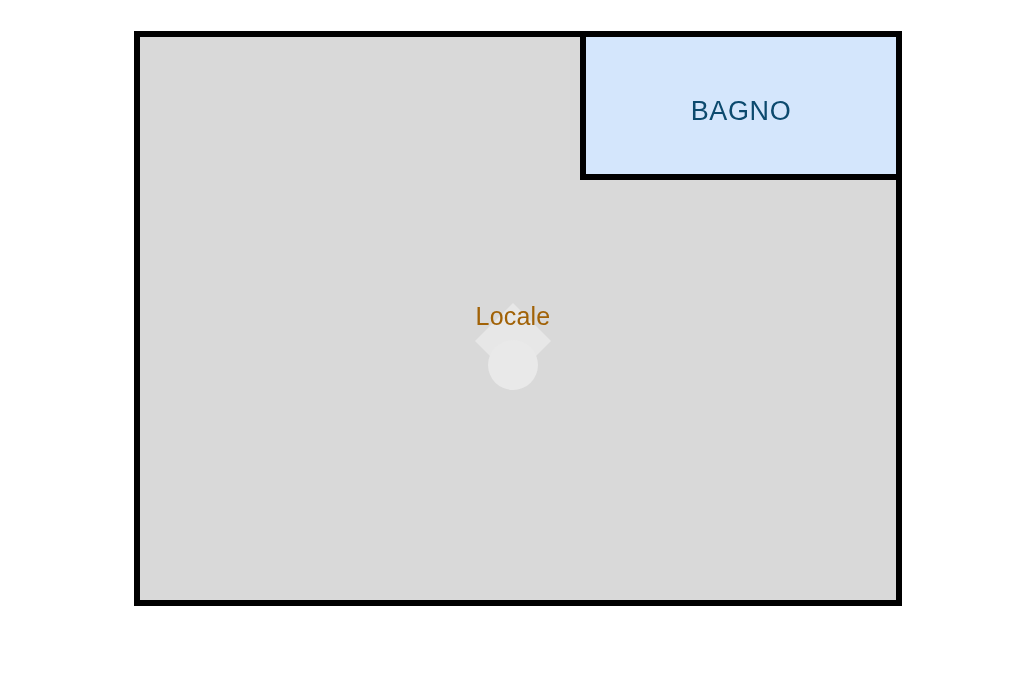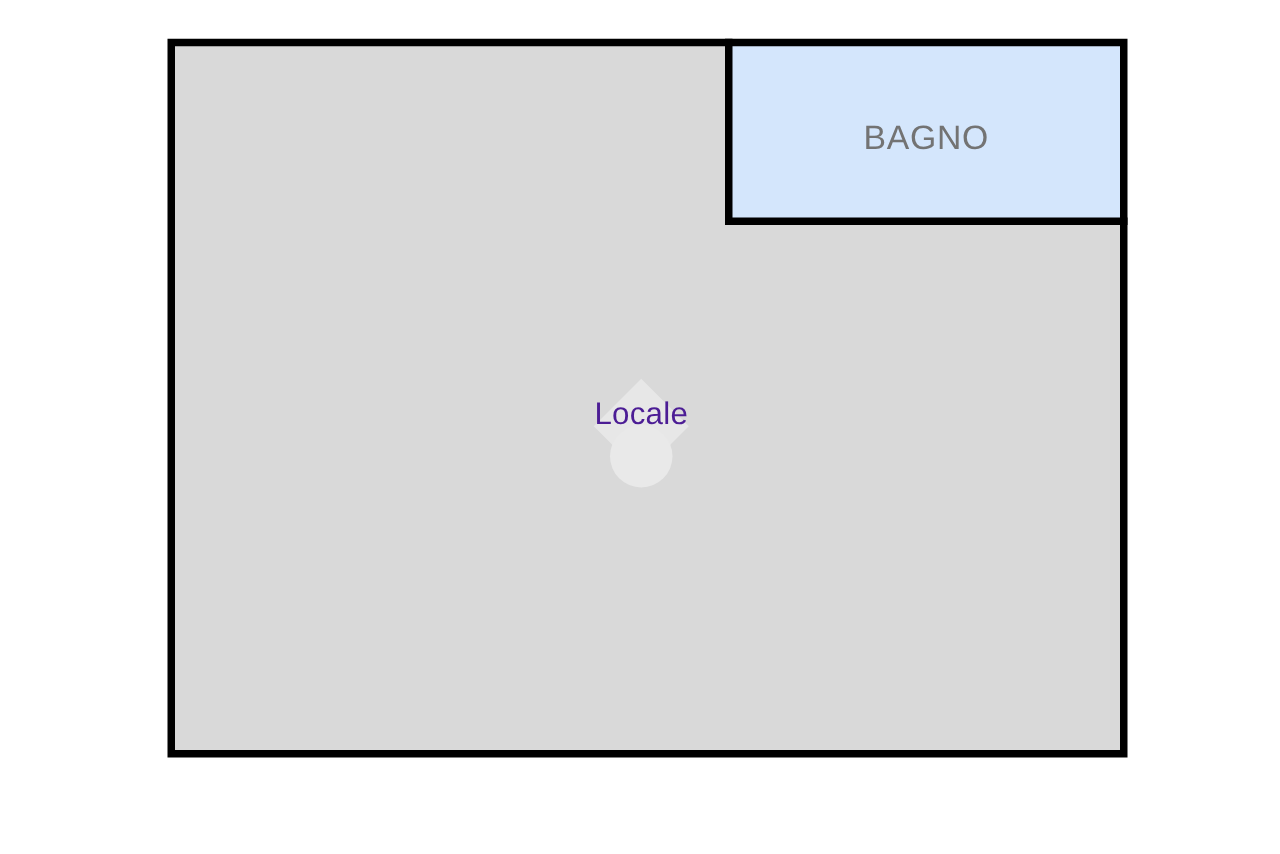--- a/index.html
+++ b/index.html
@@ -39,30 +39,30 @@
     pointer-events: none;
     -webkit-font-smoothing: antialiased;
   }
 
   #label-bagno {
     left: 741px;
     top: 111px;
     font-size: 27px;
     font-weight: 400;
     letter-spacing: 0.6px;
-    color: #737373;
+    color: #0c4a6e;
   }
 
   #label-locale {
     left: 513px;
-    top: 332px;
+    top: 316px;
     font-size: 25px;
     font-weight: 400;
     letter-spacing: 0.2px;
-    color: #4c1d95;
+    color: #a16207;
   }
 </style>
 </head>
 <body>
 
 <div id="floorplan-canvas">
 
   <svg class="plan-svg" viewBox="0 0 1024 683" xmlns="http://www.w3.org/2000/svg">
 
     <path id="shape-locale" d="M 137 34 L 583 34 L 583 177 L 899 177 L 899 603 L 137 603 Z" fill="#d9d9d9" stroke="none"></path>

